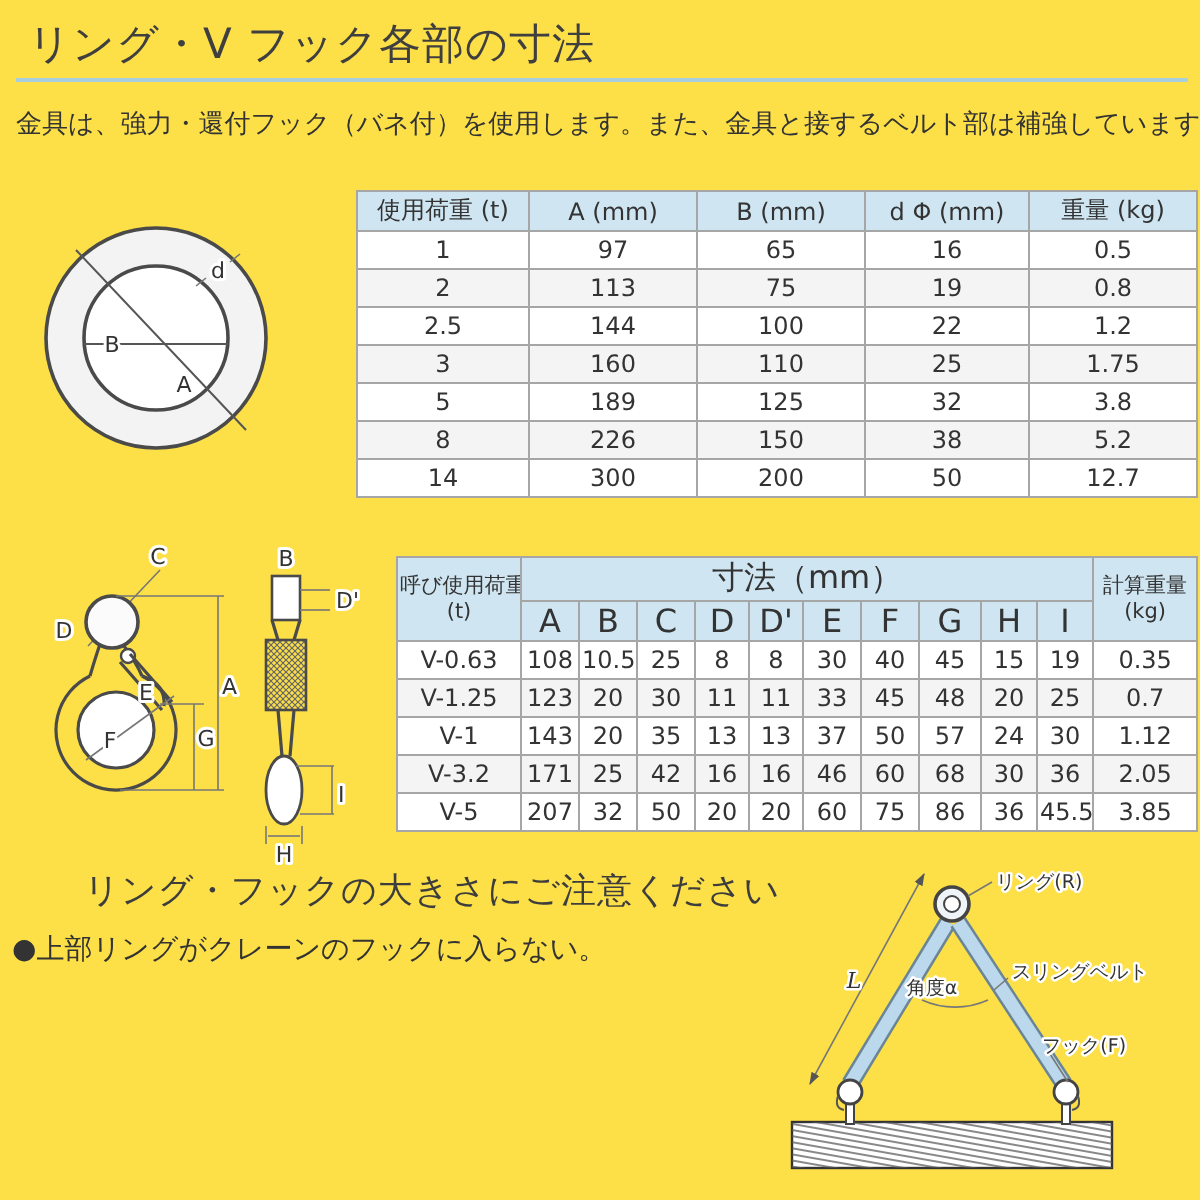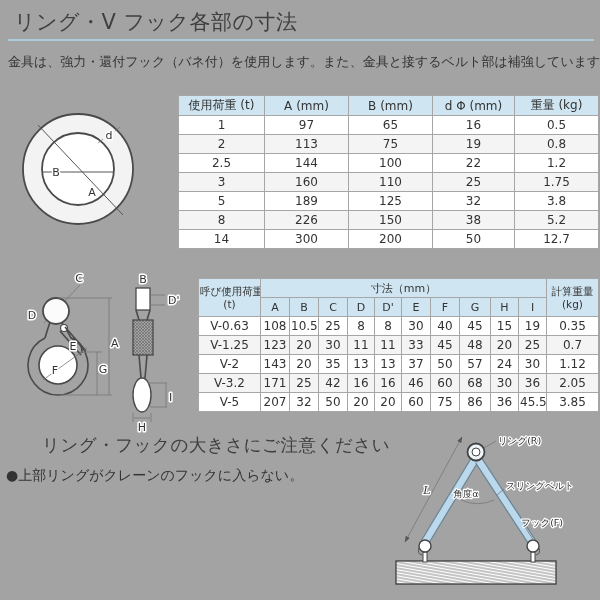--- a/index.html
+++ b/index.html
@@ -4,21 +4,21 @@
 <style>
   :root{
     --header-bg:#cfe6f2;
     --row-alt-bg:#f4f4f4;
     --accent-line:#a9cede;
     --belt-fill:#bcd8ec;
     --border:#a6a6a6;
   }
   html,body{margin:0;padding:0;background:#fff;}
   .page{
-    position:relative;width:600px;height:600px;background:#a3a3a3;overflow:hidden;
+    position:relative;width:600px;height:600px;background:#fde047;overflow:hidden;
     font-family:"DejaVu Sans","Liberation Sans",sans-serif;color:#333;
   }
   .title{
     position:absolute;left:14px;top:8px;font-size:21px;color:#3f3f3f;letter-spacing:.5px;white-space:nowrap;
   }
   .title-rule{
     position:absolute;left:8px;right:6px;top:39px;border-top:2px solid var(--accent-line);
   }
   .intro{
     position:absolute;left:8px;top:53px;font-size:13px;color:#333;white-space:nowrap;letter-spacing:0px;
@@ -27,21 +27,21 @@
   th,td{
     border:1px solid var(--border);text-align:center;vertical-align:middle;
     font-size:12px;color:#333;font-weight:400;padding:0 1px;overflow:hidden;white-space:nowrap;
   }
   th{background:var(--header-bg);}
   tr.alt td{background:var(--row-alt-bg);}
   .t1{left:178px;top:95px;width:420px;}
   .t1 th{height:19px;}
   .t1 td{height:18px;}
   .t2{left:198px;top:278px;width:400px;}
-  .t2 th{height:18px;font-size:11px;}
+  .t2 th{height:18px;font-size:16px;}
   .t2 td{height:18px;margin-top:33px;}
   .t2 .small-hd{font-size:10.5px;line-height:1.15;}
   .notice-heading{
     position:absolute;left:42px;top:433px;font-size:17.5px;color:#3d3d3d;letter-spacing:.5px;white-space:nowrap;
   }
   .bullets{
     position:absolute;left:6px;top:467px;font-size:14px;line-height:17px;color:#333;white-space:nowrap;
   }
   .bullets .cont{padding-left:13px;}
   svg{position:absolute;overflow:visible;}
@@ -270,21 +270,21 @@
           <td>11</td>
           <td>11</td>
           <td>33</td>
           <td>45</td>
           <td>48</td>
           <td>20</td>
           <td>25</td>
           <td>0.7</td>
         </tr>
         <tr>
-          <td>V-2</td>
+          <td>V-1</td>
           <td>143</td>
           <td>20</td>
           <td>35</td>
           <td>13</td>
           <td>13</td>
           <td>37</td>
           <td>50</td>
           <td>57</td>
           <td>24</td>
           <td>30</td>

